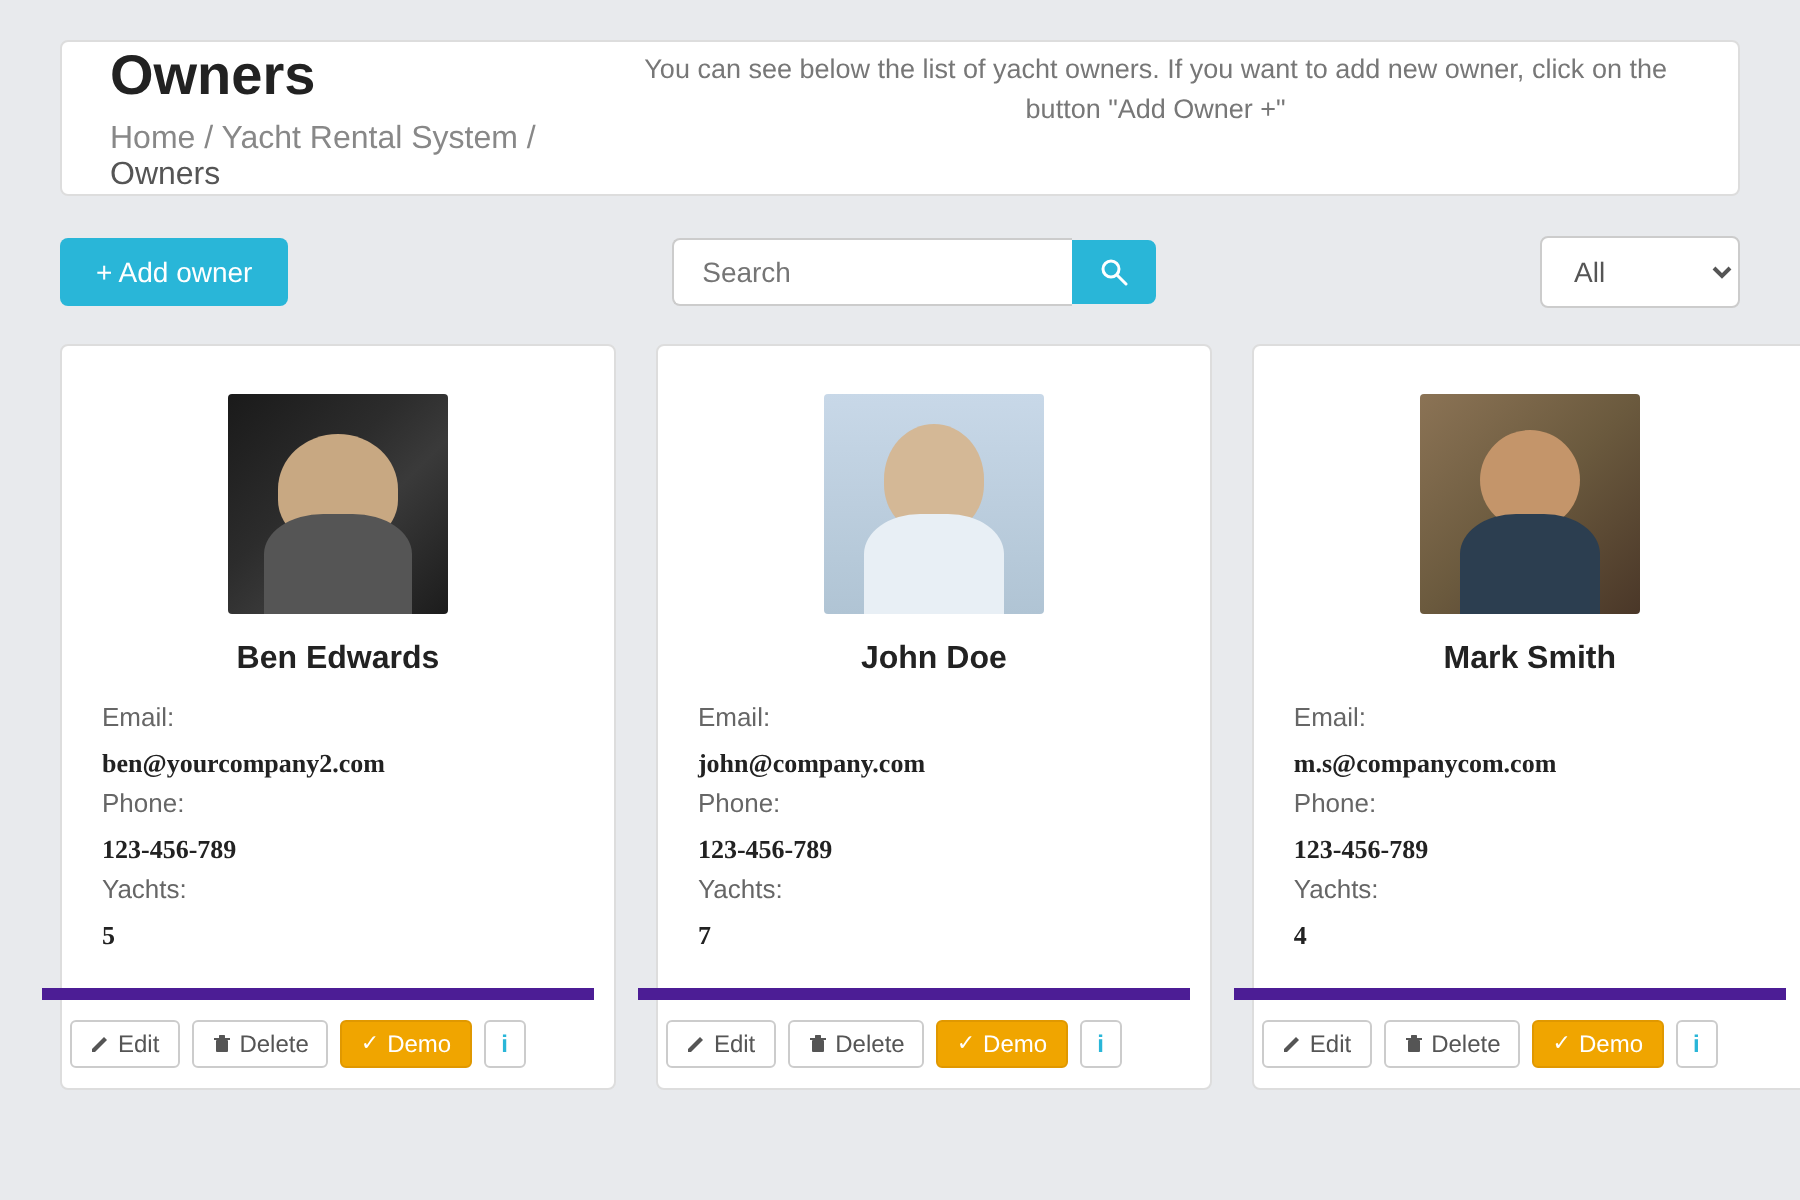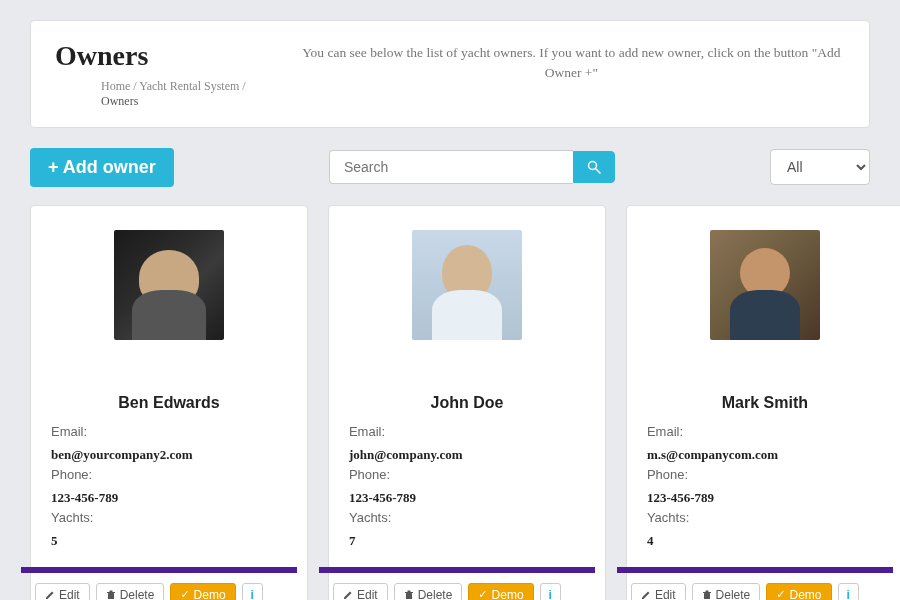--- a/index.html
+++ b/index.html
@@ -14,41 +14,39 @@
 
     .page-wrapper {
       padding: 20px 30px;
     }
 
     
     .header-card {
       background: #fff;
       border: 1px solid #ddd;
       border-radius: 4px;
-      padding: 18px 24px;
+      padding: 0 24px;
       display: flex;
       align-items: flex-start;
       gap: 30px;
       margin-bottom: 20px;
-      font-family: Liberation Serif, serif;
     }
     .header-left {
       min-width: 200px;
     }
     .page-title {
       font-size: 28px;
       font-weight: 700;
       color: #222;
       line-height: 1.2;
     }
     .breadcrumb {
-      font-size: 12px;
+      font-size: 16px;
       color: #888;
       margin-top: 6px;
-      margin-left: 46px;
     }
     .breadcrumb a {
       color: #888;
       text-decoration: none;
     }
     .breadcrumb .current { color: #555; font-weight: 500; }
     .header-desc {
       color: #777;
       font-size: 13.5px;
       line-height: 1.5;
@@ -62,43 +60,43 @@
       align-items: center;
       gap: 16px;
       margin-bottom: 18px;
     }
     .btn-add {
       background: #29b6d8;
       color: #fff;
       border: none;
       border-radius: 4px;
       padding: 9px 18px;
-      font-size: 18px;
-      cursor: pointer;
-      font-weight: 700;
+      font-size: 14px;
+      cursor: pointer;
+      font-weight: 400;
       display: flex;
       align-items: center;
       gap: 6px;
       white-space: nowrap;
     }
 
     .search-wrapper {
       margin-left: auto;
       display: flex;
       align-items: center;
       margin-right: auto;
       position: relative;
     }
     .search-input {
       border: 1px solid #ccc;
       border-right: none;
       border-radius: 4px 0 0 4px;
       padding: 8px 14px;
       font-size: 14px;
-      width: 244px;
+      width: 200px;
       outline: none;
       color: #888;
     }
     .search-btn {
       background: #29b6d8;
       border: 1px solid #29b6d8;
       border-radius: 0 4px 4px 0;
       color: #fff;
       padding: 8px 13px;
       cursor: pointer;
@@ -210,21 +208,20 @@
       background: #2c3e50;
       border-radius: 40% 40% 0 0;
     }
 
     .owner-name {
       font-size: 16px;
       font-weight: 700;
       color: #222;
       margin-bottom: 12px;
       text-align: center;
-      margin-top: 40px;
     }
 
     .owner-details {
       width: 100%;
       font-size: 13px;
       margin-bottom: 14px;
     }
     .detail-row {
       display: flex;
       gap: 8px;

